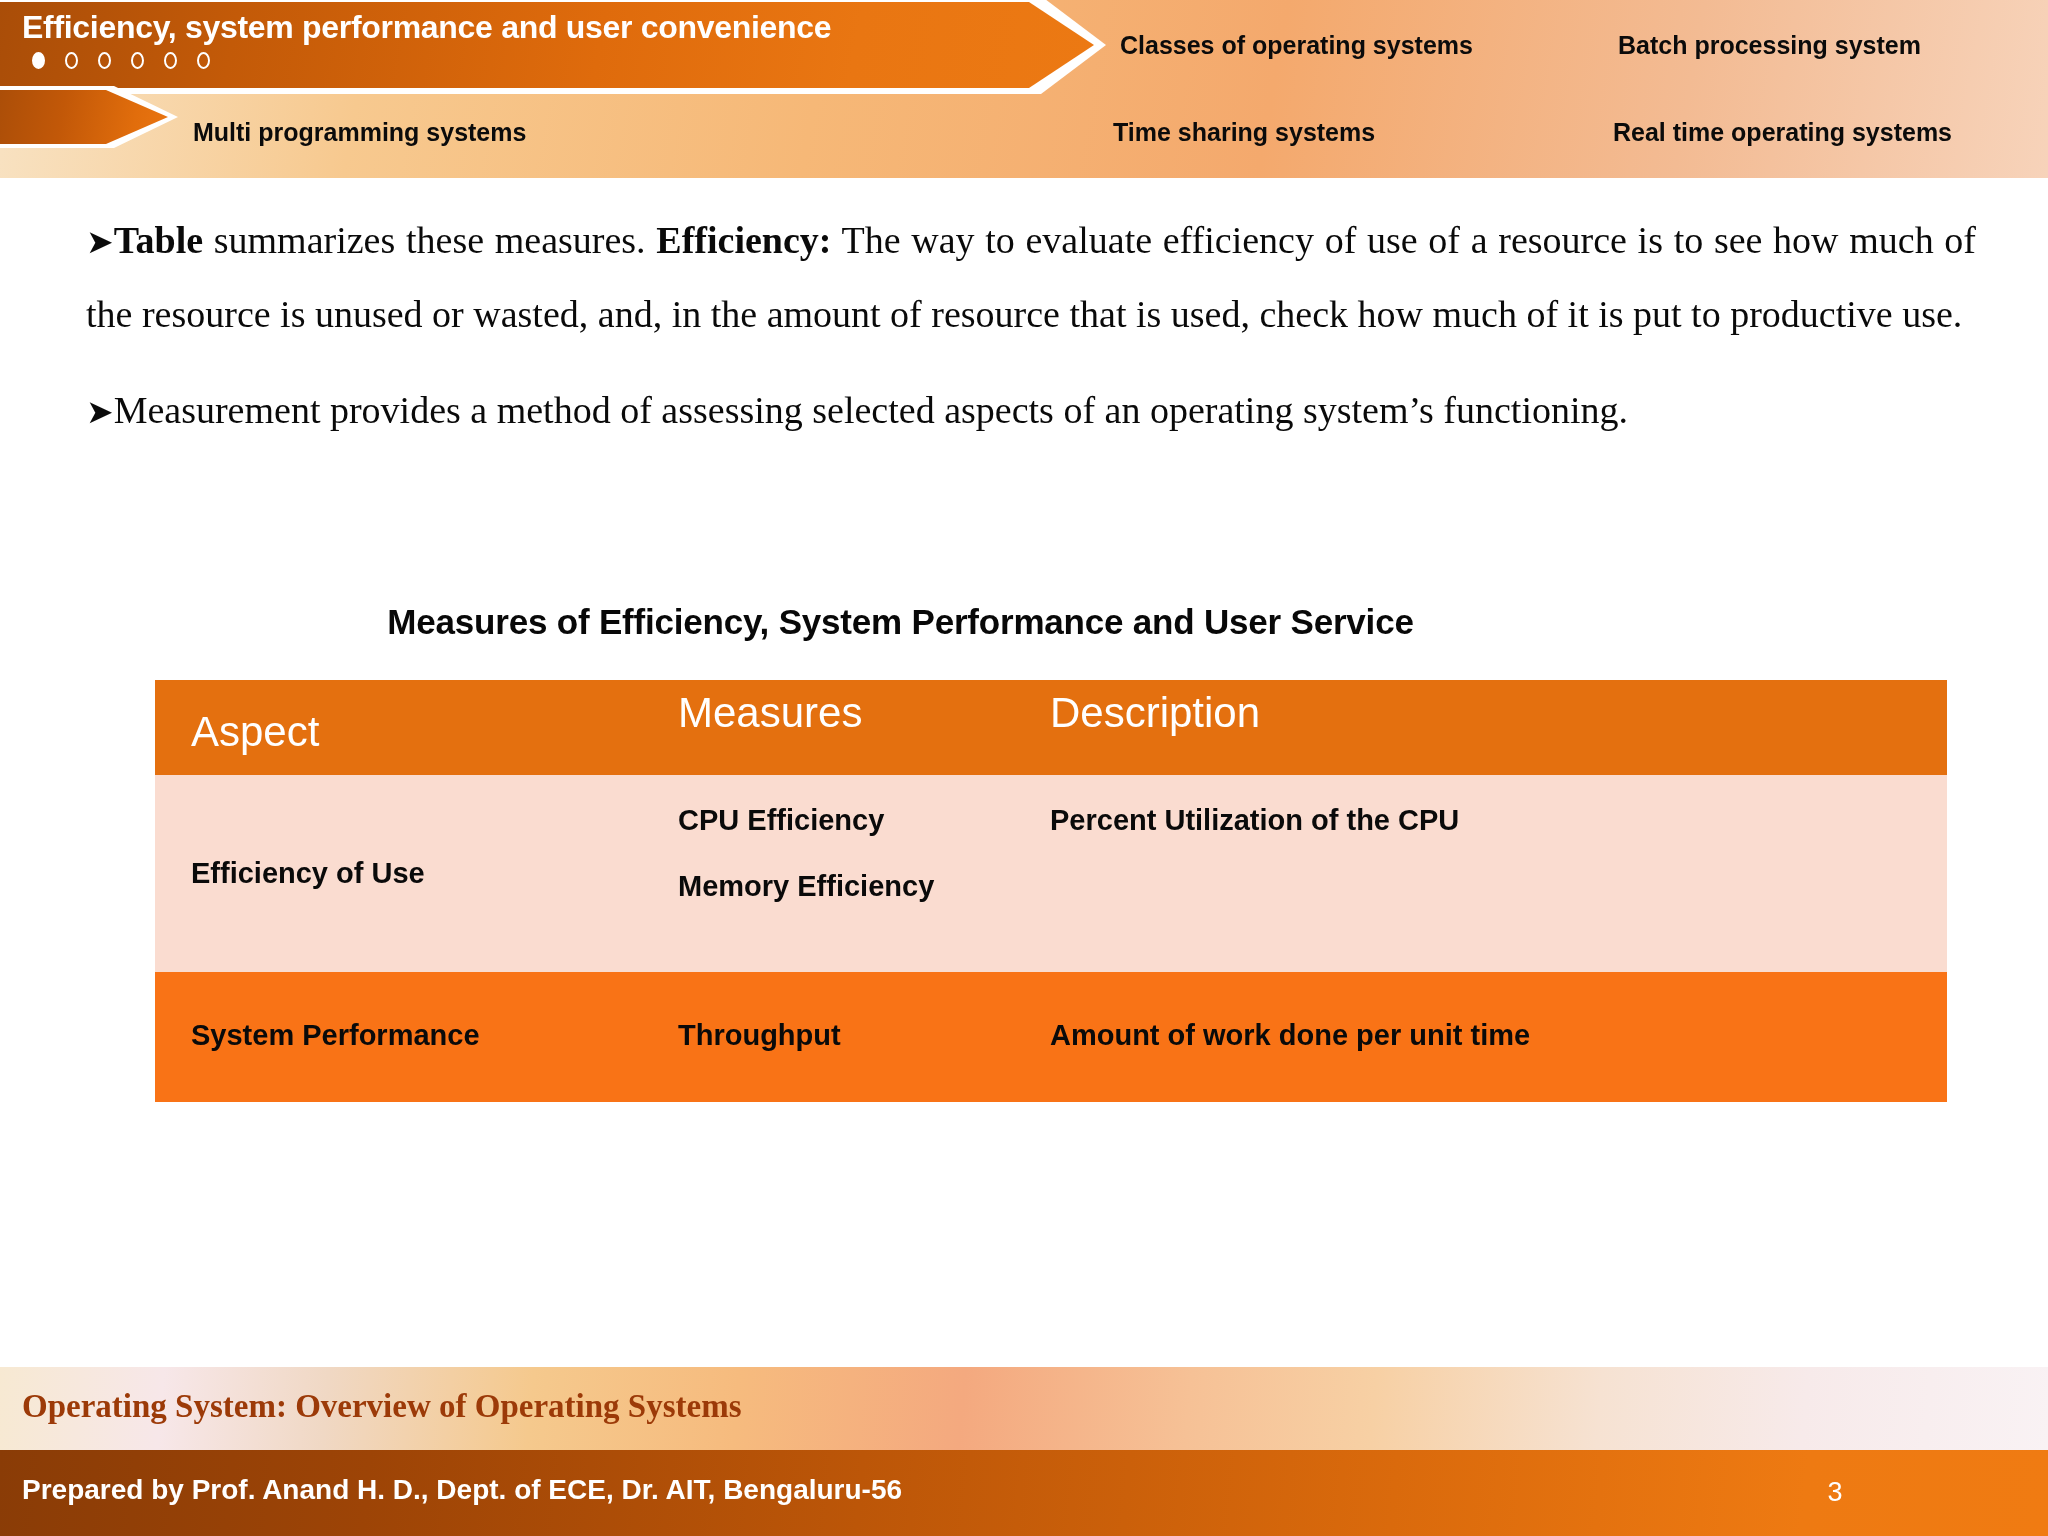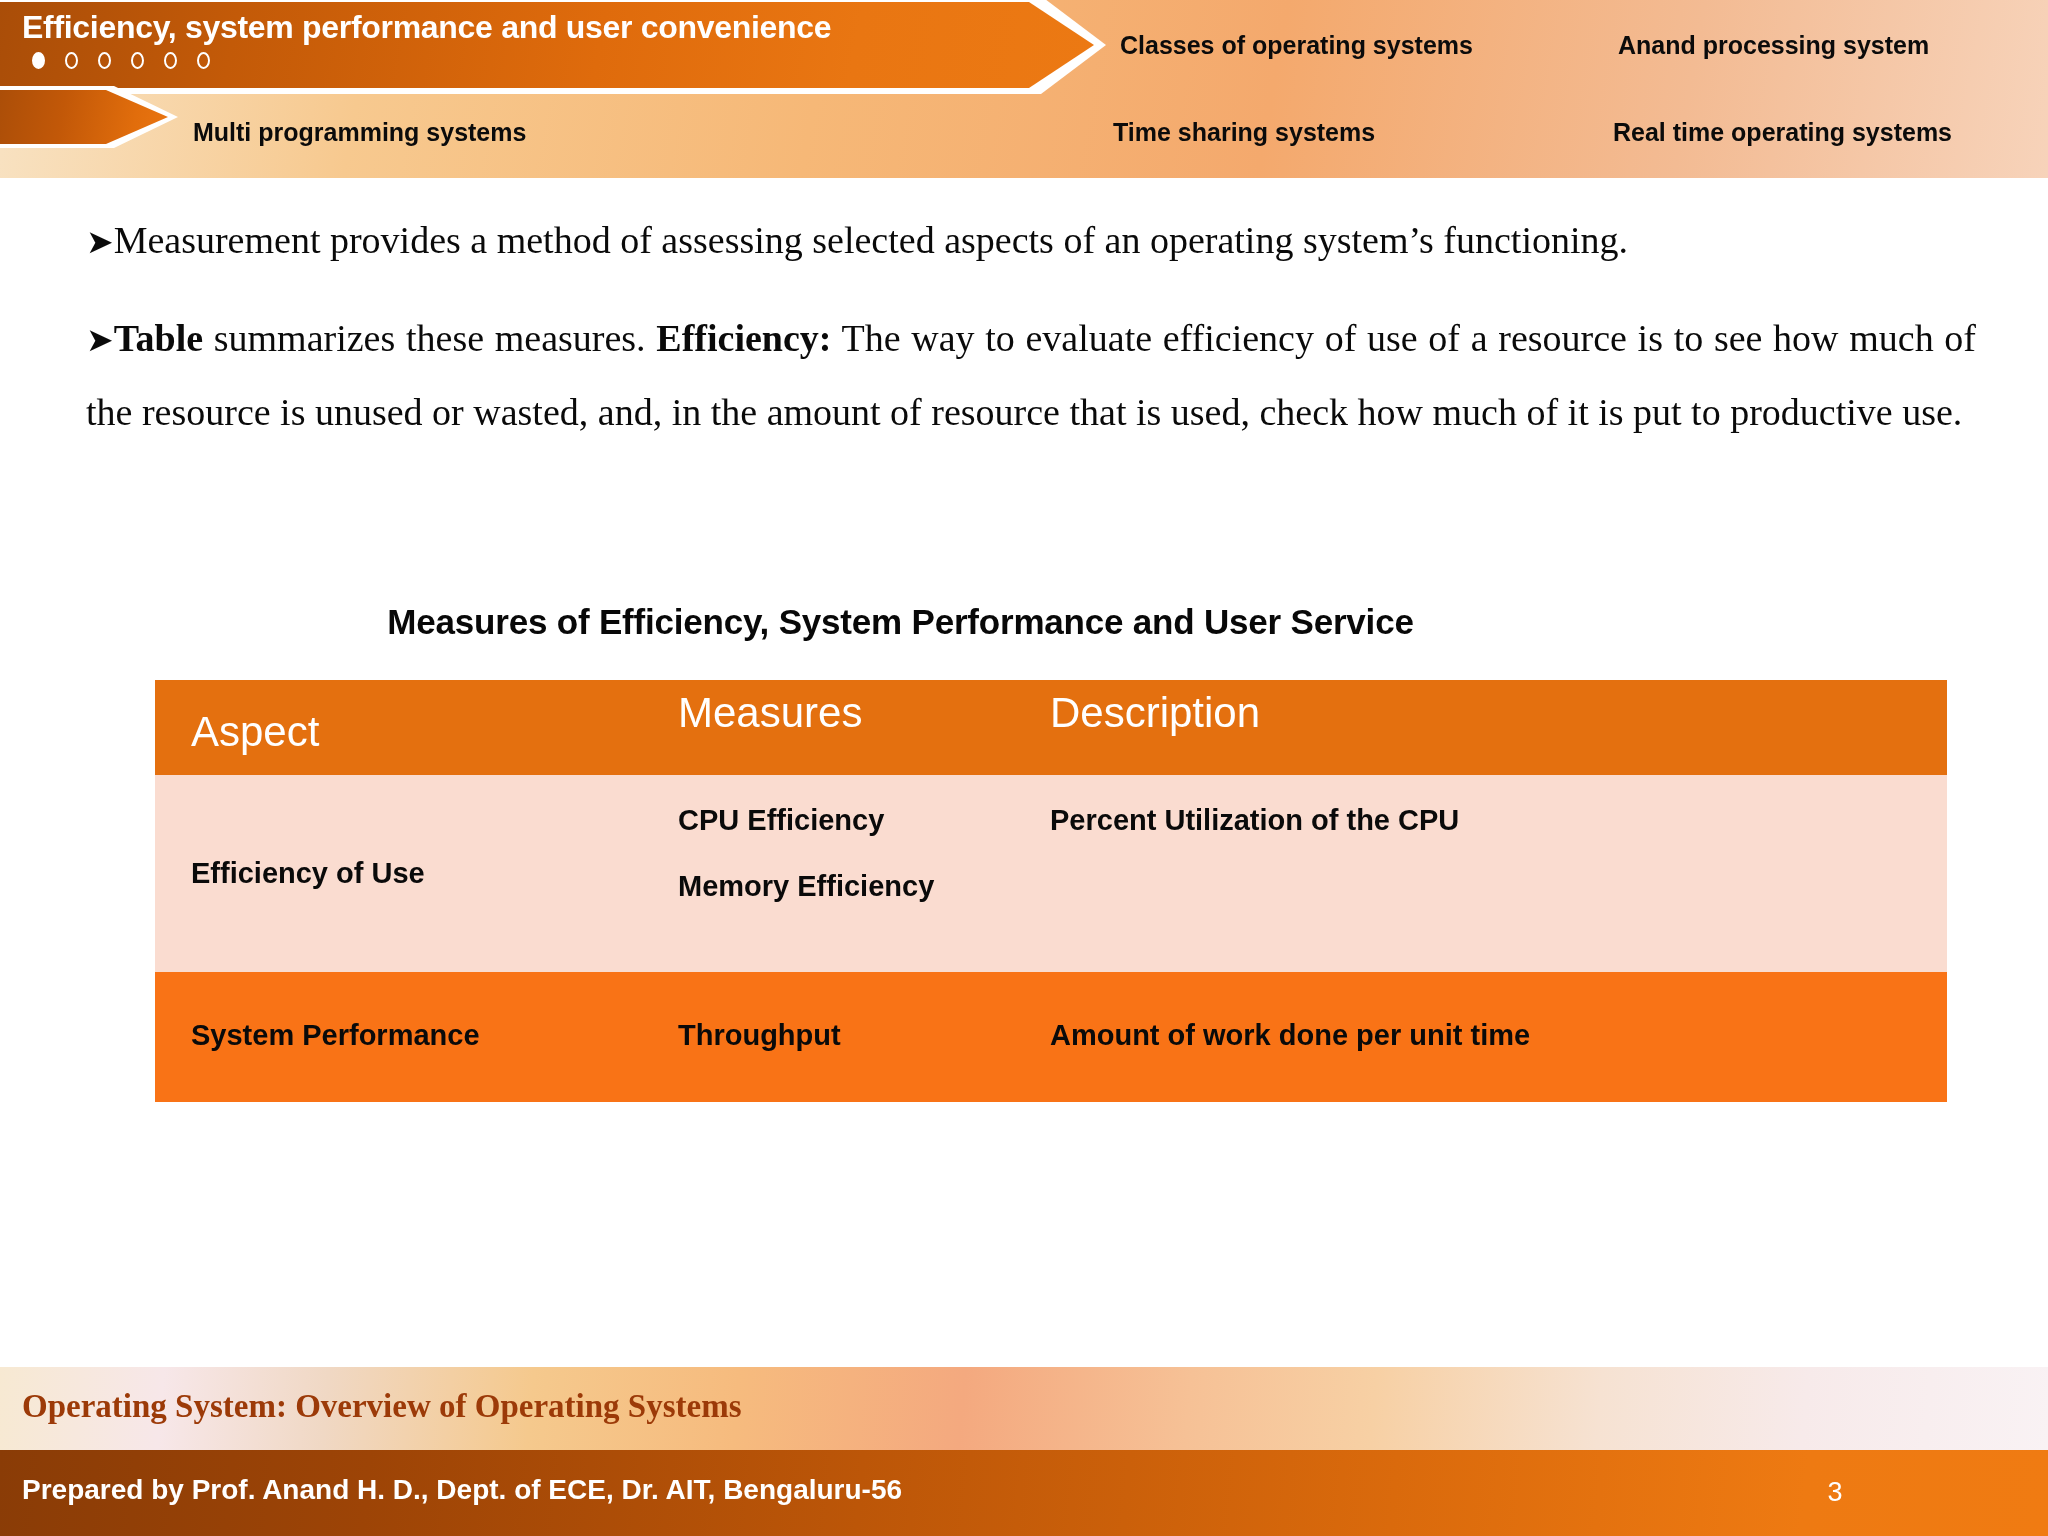--- a/index.html
+++ b/index.html
@@ -159,29 +159,29 @@
     <span class="dot"></span>
     <span class="dot"></span>
     <span class="dot"></span>
     <span class="dot"></span>
   </div>
 
   <div id="banner-sub-outline"></div>
   <div id="banner-sub"></div>
 
   <div class="nav-item" id="nav-classes">Classes of operating systems</div>
-  <div class="nav-item" id="nav-batch">Anand processing system</div>
+  <div class="nav-item" id="nav-batch">Batch processing system</div>
   <div class="nav-item" id="nav-multi">Multi programming systems</div>
   <div class="nav-item" id="nav-timesharing">Time sharing systems</div>
   <div class="nav-item" id="nav-realtime">Real time operating systems</div>
 </div>
 
 <div id="body-copy">
+  <p class="para"><span class="arrow">➤</span><b>Table</b><span> summarizes these measures. </span><b>Efficiency:</b><span> The way to evaluate efficiency of use of a resource is to see how much of the resource is unused or wasted, and, in the amount of resource that is used, check how much of it is put to productive use.</span></p>
   <p class="para"><span class="arrow">➤</span><span>Measurement provides a method of assessing selected aspects of an operating system’s functioning.</span></p>
-  <p class="para"><span class="arrow">➤</span><b>Table</b><span> summarizes these measures. </span><b>Efficiency:</b><span> The way to evaluate efficiency of use of a resource is to see how much of the resource is unused or wasted, and, in the amount of resource that is used, check how much of it is put to productive use.</span></p>
 </div>
 
 <div id="table-title">Measures of Efficiency, System Performance and User Service</div>
 
 <div id="table">
 
   <div id="thead">
     <div class="th" id="th-aspect">Aspect</div>
     <div class="th" id="th-measures">Measures</div>
     <div class="th" id="th-description">Description</div>

